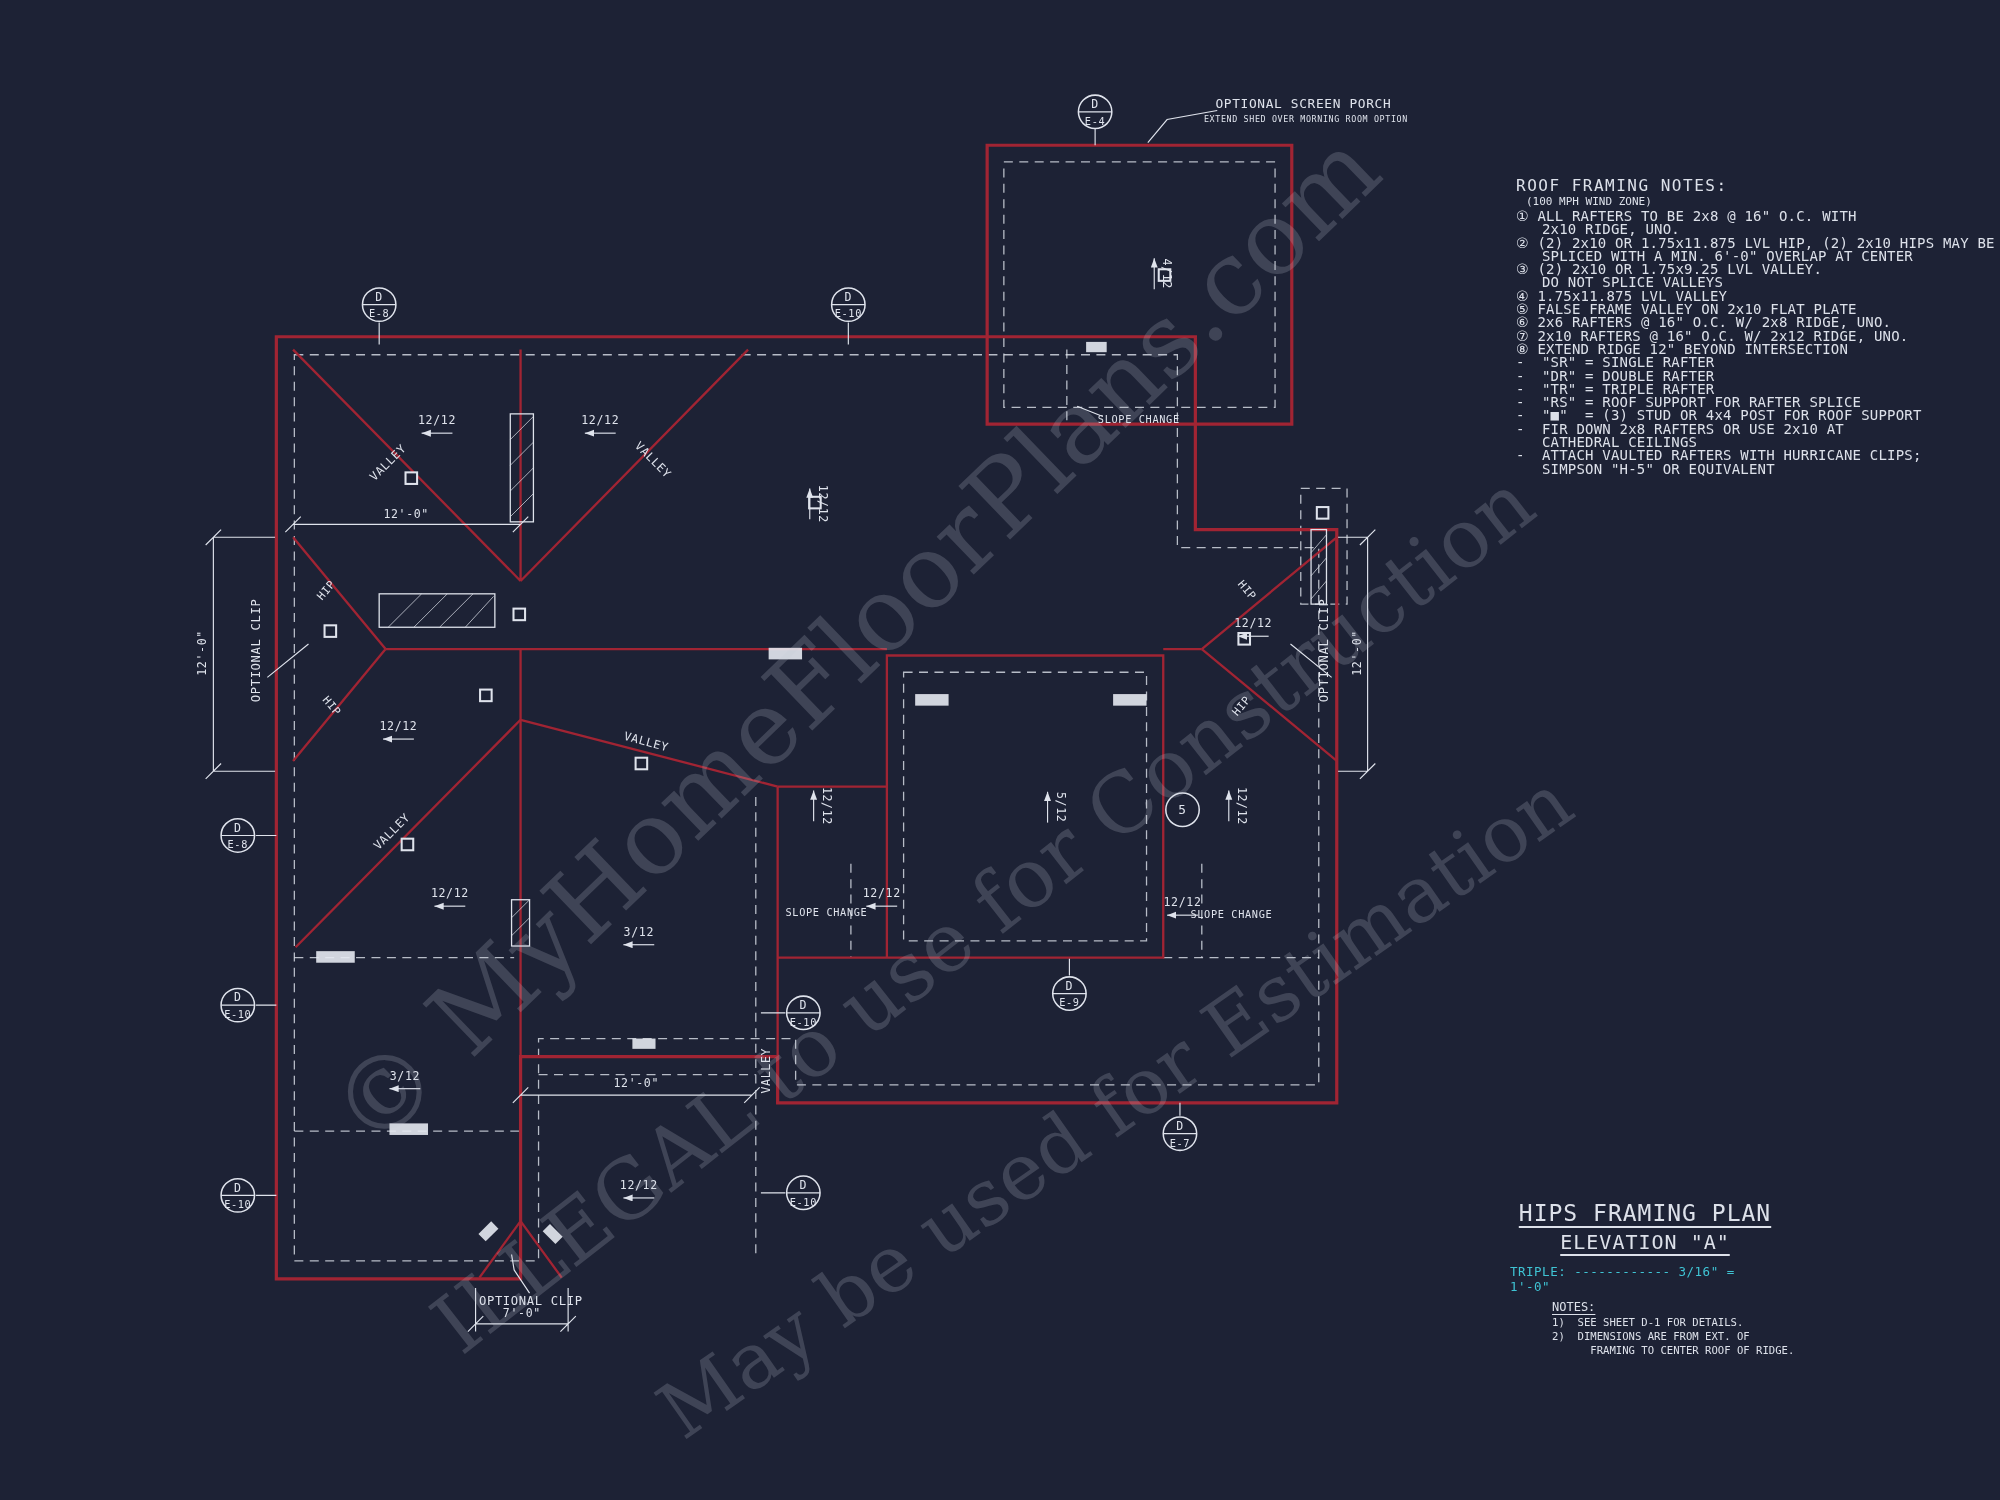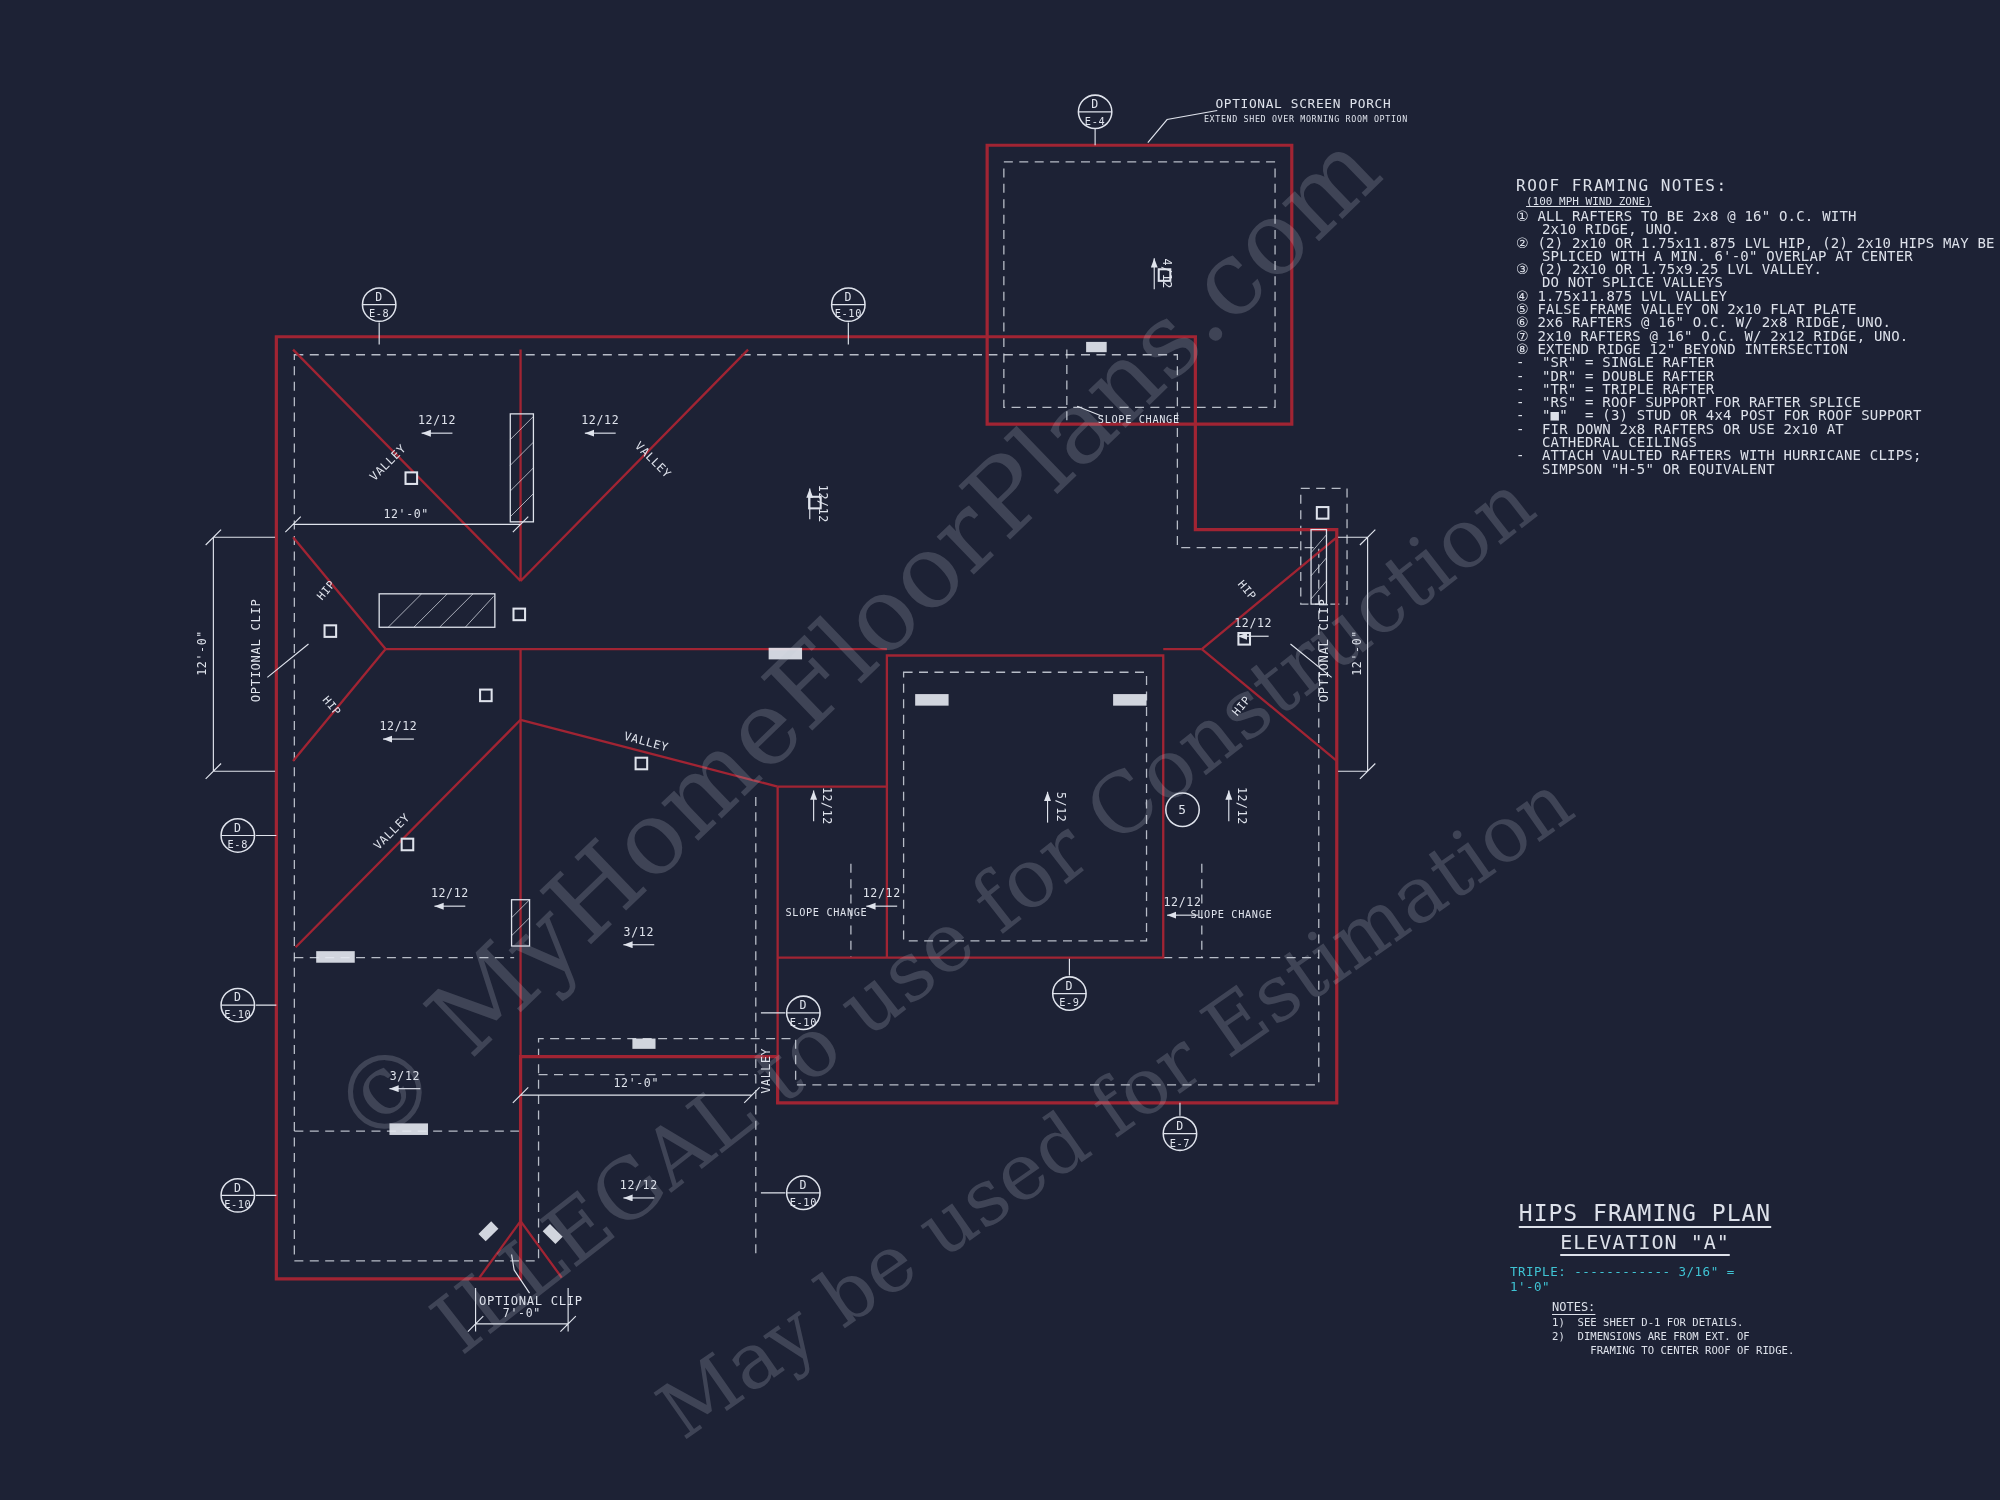--- a/index.html
+++ b/index.html
@@ -16,21 +16,21 @@
   .ptext{fill:var(--line);letter-spacing:.5px;font-family:"DejaVu Sans Mono","DejaVu Sans",monospace;}
   .bub{fill:var(--bg);stroke:var(--line);stroke-width:1.2;}
   .hbar{fill:#e6e9f1;opacity:.9;stroke:none;}
   .post{fill:var(--bg);stroke:var(--line);stroke-width:1.6;}
   .hrect{fill:none;stroke:var(--line);stroke-width:1;}
   .hhatch{stroke:var(--line);stroke-width:.7;opacity:.8;fill:none;}
 
   .overlay{position:absolute;left:0;top:0;width:100%;height:100%;z-index:2;pointer-events:none;}
   .notes-panel{position:absolute;left:1516px;top:176px;width:420px;color:#dde1ea;}
   .notes-heading{font-size:16px;letter-spacing:1.5px;text-underline-offset:4px;margin-bottom:0;}
-  .notes-sub{font-size:11px;padding-left:10px;margin-bottom:2px;text-decoration:underline;}
+  .notes-sub{font-size:11px;padding-left:10px;margin-bottom:2px;}
   .notes-body{font-size:14px;line-height:13.3px;white-space:pre;letter-spacing:.2px;}
   .title-block{position:absolute;left:1510px;top:1200px;width:270px;text-align:center;color:#dde1ea;}
   .tb-title{font-size:23px;letter-spacing:1px;text-decoration:underline;text-underline-offset:5px;}
   .tb-sub{font-size:20px;letter-spacing:1px;text-decoration:underline;text-underline-offset:5px;margin-top:4px;}
   .tb-scale{font-size:12.5px;color:var(--cyan);margin-top:10px;text-align:left;letter-spacing:.5px;}
   .tb-notes{position:absolute;left:1552px;top:1300px;text-align:left;color:#dde1ea;}
   .tb-notes-h{font-size:12px;text-decoration:underline;text-underline-offset:3px;margin-bottom:1px;}
   .tb-notes-body{font-size:10.6px;line-height:14px;white-space:pre;}
   .wm{position:absolute;font-family:"DejaVu Serif",serif;color:var(--wm);opacity:.2;white-space:nowrap;z-index:3;pointer-events:none;}
   .wm1{left:855px;top:640px;font-size:102px;transform:translate(-50%,-50%) rotate(-44deg);}

